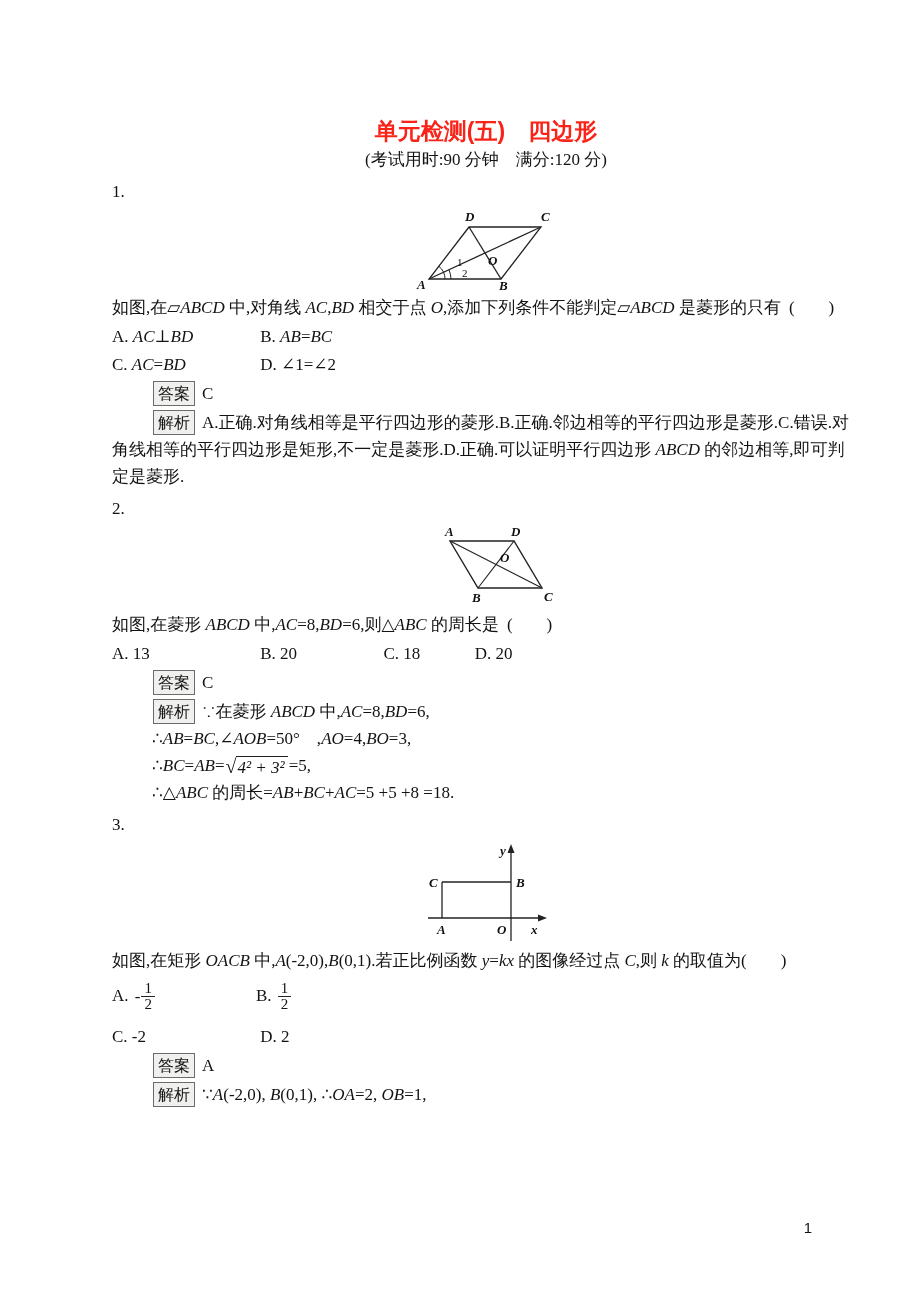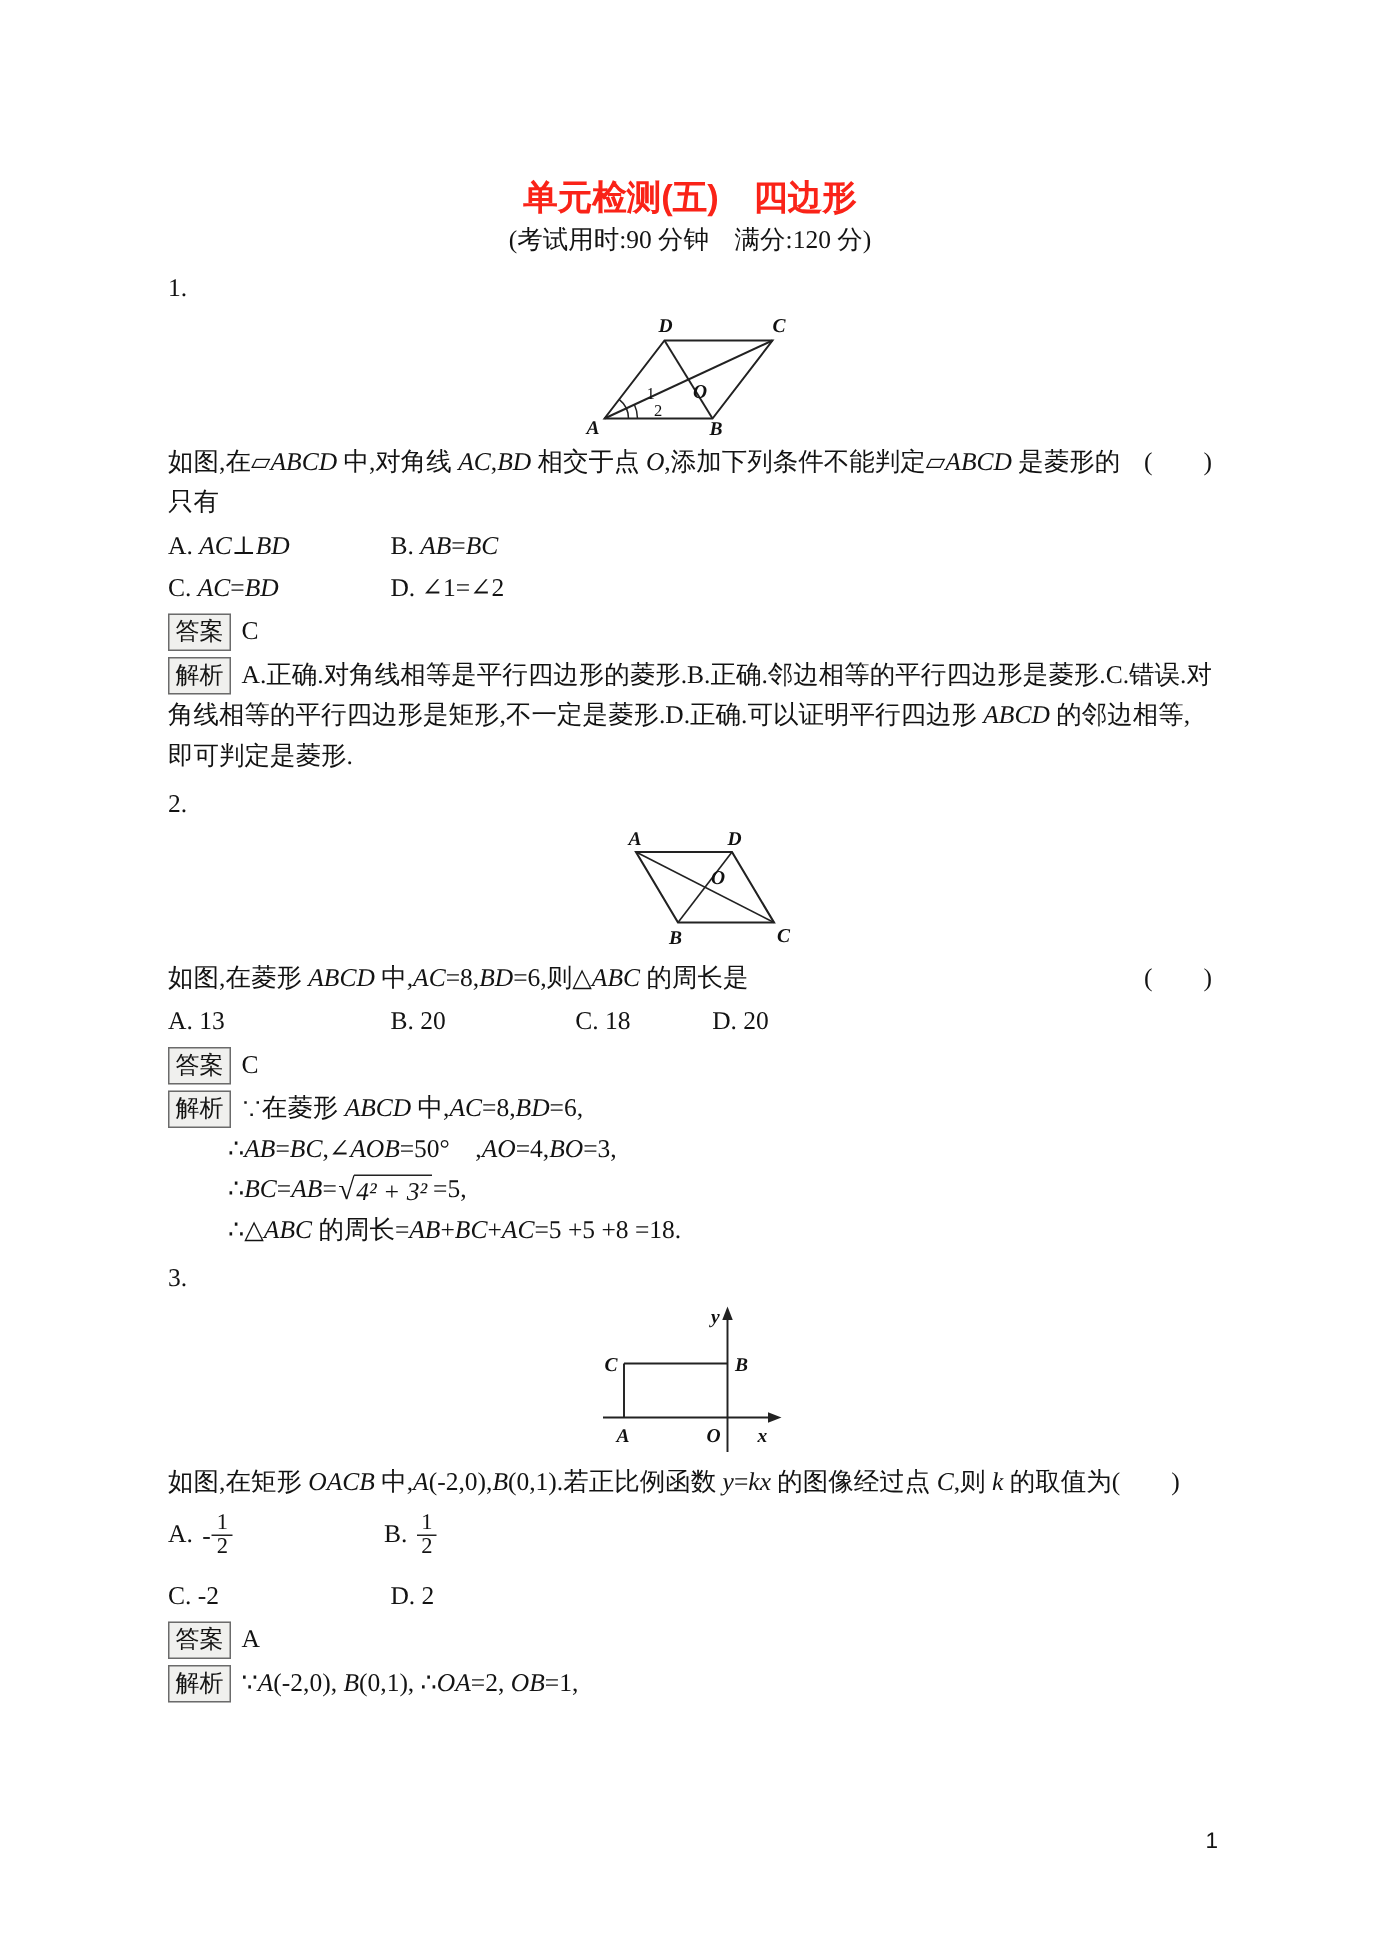--- a/index.html
+++ b/index.html
@@ -1,41 +1,41 @@
 <!DOCTYPE html>
 <html><head>
 <meta charset="utf-8">
 <style>
   html,body{margin:0;padding:0}
   body{
     width:920px;height:1302px;background:#ffffff;position:relative;
     font-family:"Liberation Serif","DejaVu Serif",serif;
     color:#131313;font-size:17px;line-height:27px;
   }
-  .page{padding:116px 112px 0 112px;box-sizing:border-box}
+  .page{padding:116px 60px 0 112px;box-sizing:border-box}
   .title{
     margin:0;text-align:center;font-size:23px;line-height:30px;font-weight:bold;
     font-family:"Liberation Sans","DejaVu Sans",sans-serif;
   }
   .subtitle{text-align:center;font-size:17px}
   .section{margin-top:8px}
   .qnum{margin-top:5px}
   .fig{text-align:center;margin:2px 0}
   .fig svg{display:inline-block;vertical-align:top}
-  .stemline{display:flex;justify-content:space-between;align-items:baseline}
+  .stemline{display:flex;align-items:baseline}
   .bracket{white-space:pre;margin-left:8px}
   .optrow{white-space:nowrap}
   .optrow.tall{min-height:46px;display:flex;align-items:center}
   .optrow2{margin-top:2px}
   .opt{display:inline-block;vertical-align:middle}
   .w144{width:144px}.w119{width:119px}.w87{width:87px}
   .ansline{margin-top:2px}
   .tagbox{
     display:inline-block;border:1px solid #6b6b6b;background:#f0f0ee;
-    padding:0 4px;margin-right:7px;line-height:23px;font-size:16px;vertical-align:baseline;
+    padding:0 4px;margin-right:7px;line-height:23px;font-size:16px;vertical-align:baseline;margin-left:41px;
   }
   .analysis{margin-top:2px}
   .ind{padding-left:40px}
   .line{min-height:27px}
   
   .rm{font-style:italic;font-family:"Liberation Serif","DejaVu Serif",serif}
   .rt{font-style:normal}
   .rfracw{display:inline-flex;align-items:center;vertical-align:middle;margin:0 2px}
   .rsign{font-style:italic;margin-right:1px}
   .rfrac{display:inline-block;text-align:center;line-height:1.05;font-size:15px}

